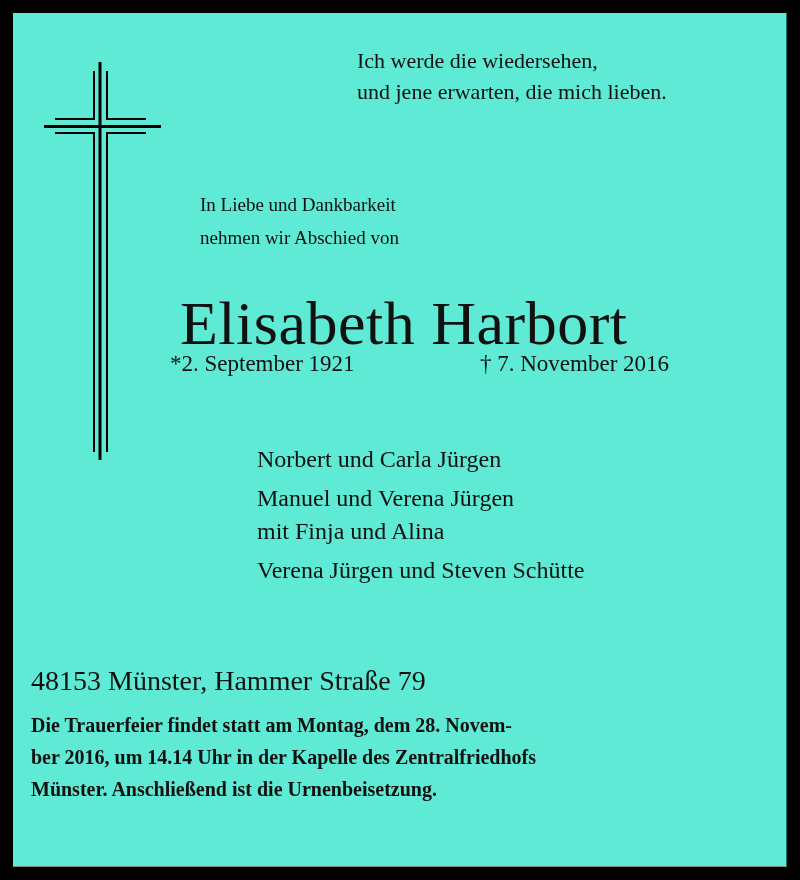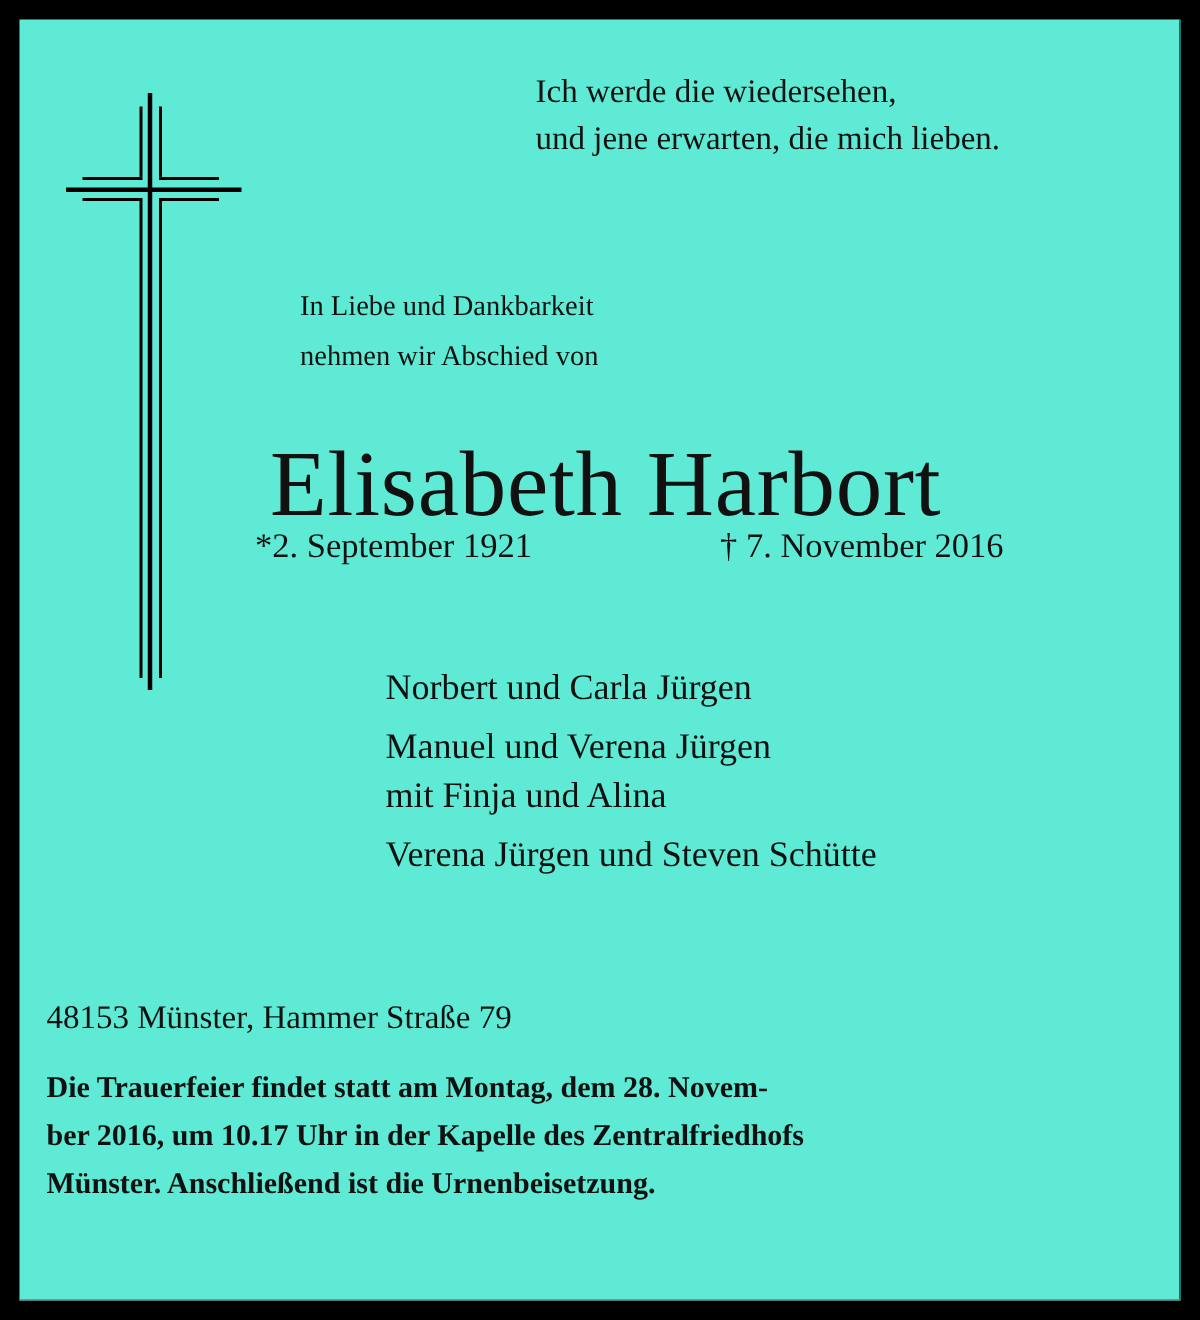--- a/index.html
+++ b/index.html
@@ -22,21 +22,21 @@
     }
     .cross { position: absolute; left: 0; top: 0; }
     .abs { position: absolute; white-space: nowrap; }
     .quote { left: 357px; top: 45px; font-size: 22px; line-height: 31px; }
     .intro { left: 200px; width: 380px; top: 188px; font-size: 19px; line-height: 33px; text-align: left; }
     .name { left: 180px; width: 420px; top: 288px; font-size: 62px; text-align: center; letter-spacing: 0.5px; }
     .born { left: 160px; top: 351px; font-size: 23px; }
     .died { left: 480px; top: 351px; font-size: 23px; text-align: right; }
     .mourners { left: 257px; top: 443px; font-size: 24px; line-height: 33px; }
     .mourners .group { margin-bottom: 6px; }
-    .address { left: 31px; top: 665px; font-size: 22px; }
+    .address { left: 31px; top: 665px; font-size: 28px; }
     .notice { left: 31px; top: 709px; width: 712px; font-size: 20px; line-height: 32px; white-space: normal; text-align: justify; font-weight: bold; }
     .notice span { display: block; }
   </style>
 </head>
 <body>
 
 <div class="sheet">
 
   <svg class="cross" width="774" height="854" viewBox="13 13 774 854">
 
@@ -80,17 +80,17 @@
     </div>
     <div class="group">
       <div>Verena Jürgen und Steven Schütte</div>
     </div>
   </div>
 
   <div class="abs address" style="left:18px; top:652px;">48153 Münster, Hammer Straße 79</div>
 
   <div class="abs notice" style="left:18px; top:696px;">
     <span>Die Trauerfeier findet statt am Montag, dem 28. Novem-</span>
-    <span>ber 2016, um 10.17 Uhr in der Kapelle des Zentralfriedhofs</span>
+    <span>ber 2016, um 14.14 Uhr in der Kapelle des Zentralfriedhofs</span>
     <span>Münster. Anschließend ist die Urnenbeisetzung.</span>
   </div>
 
 </div>
 
 </body></html>

